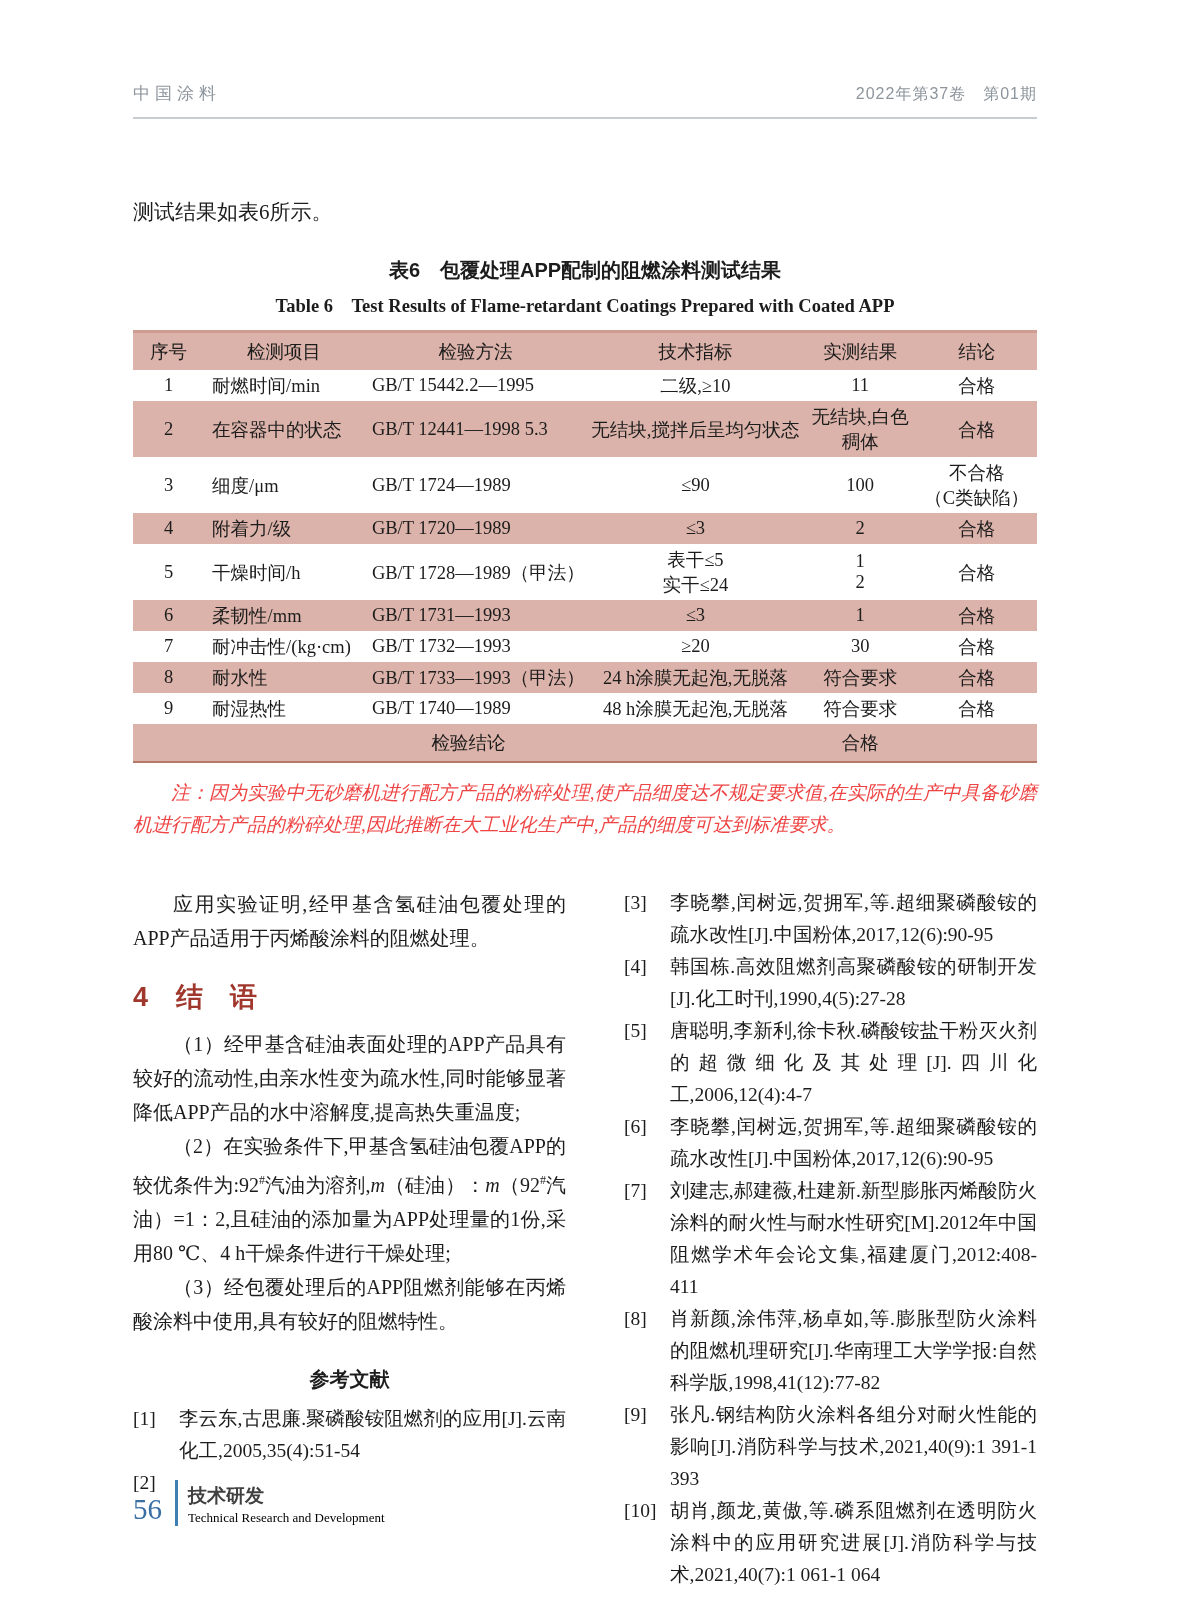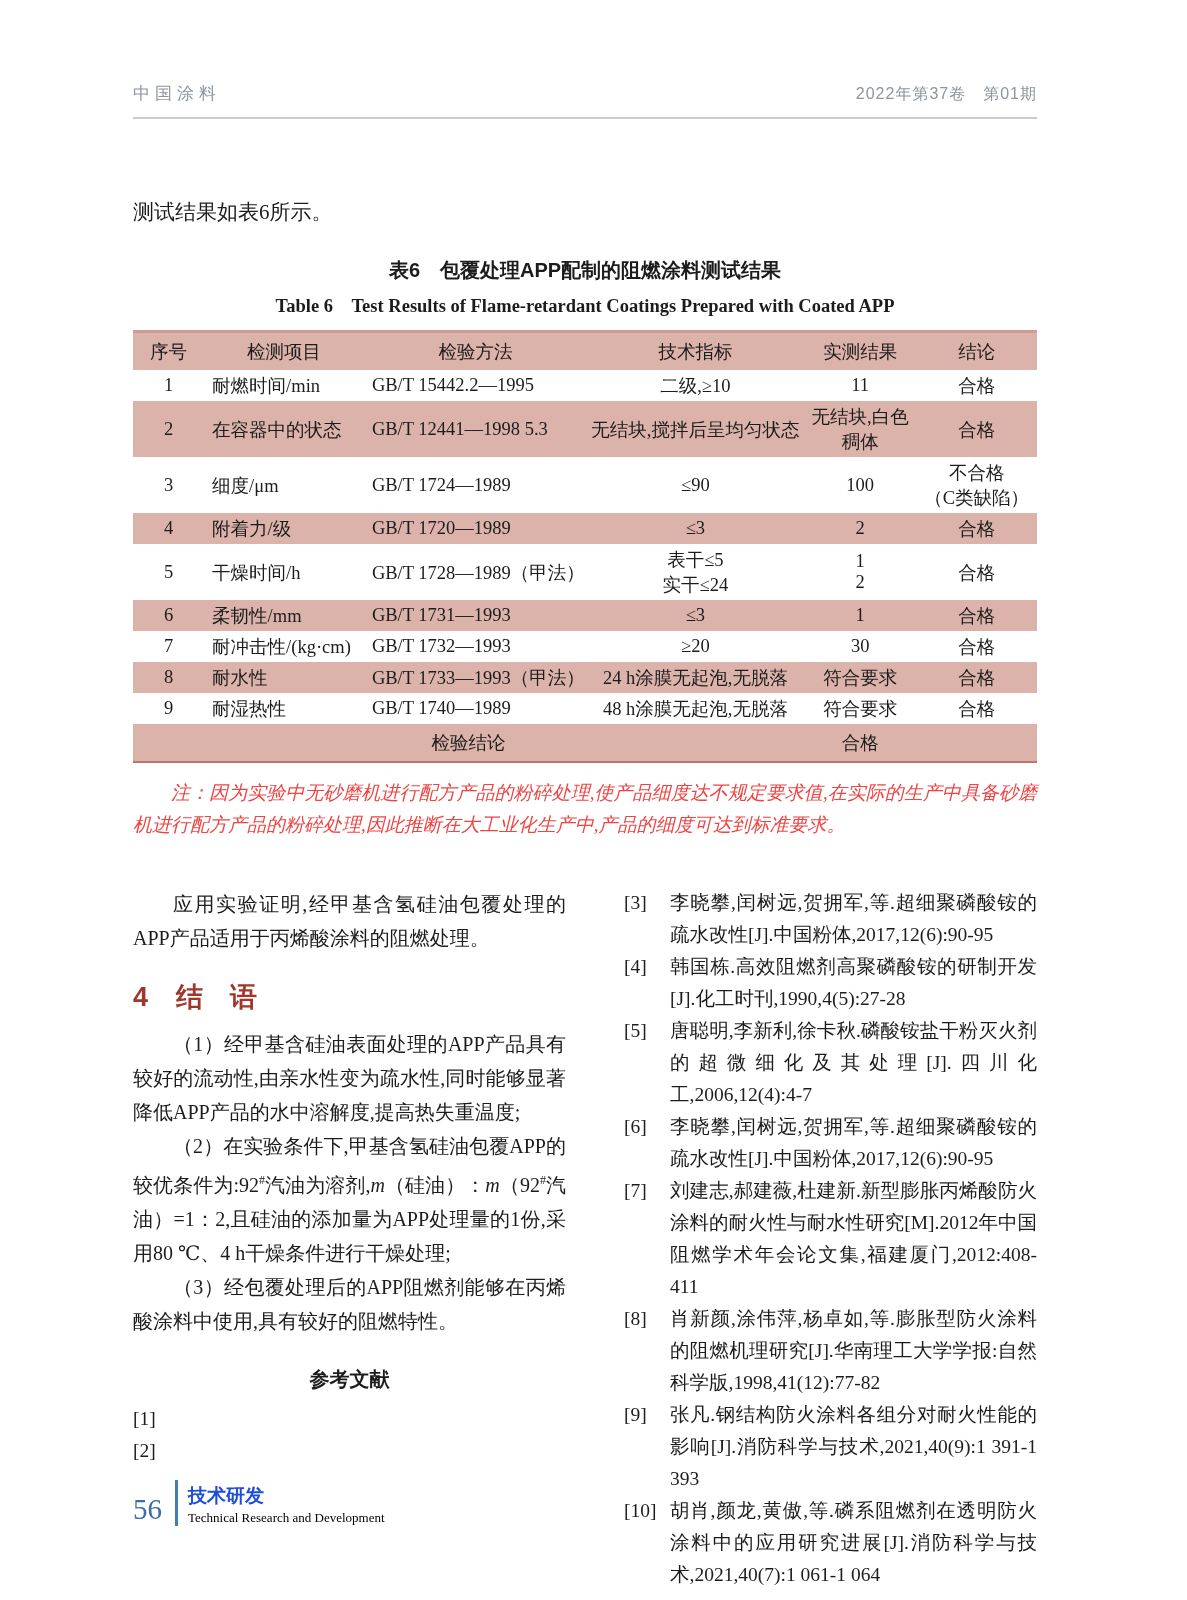--- a/index.html
+++ b/index.html
@@ -98,21 +98,21 @@
   .logo-cn { color: #1d5ca5; font-weight: bold; font-size: 17px; letter-spacing: 2px; }
   .logo-cn sup { font-size: 8px; vertical-align: super; }
   .logo-en { color: #6f88a2; font-weight: bold; font-size: 14px; letter-spacing: 2px; margin-top: 8px; }
 
   
   .footer { position: absolute; left: 133px; bottom: 74px; display: flex; align-items: flex-end; }
   .page-no { font-size: 29px; color: #3a6ea5; margin-right: 13px; }
   .footer-bar { width: 3px; height: 46px; background: #3f7fb1; margin-right: 10px; }
   .footer-sec-cn {
     font-family: "Liberation Sans", "DejaVu Sans", sans-serif;
-    font-weight: bold; font-size: 19px; color: #1d4ed8; line-height: 22px;
+    font-weight: bold; font-size: 19px; color: #404040; line-height: 22px;
   }
   .footer-sec-en { font-size: 13px; color: #000000; margin-top: 3px; }
 </style>
 </head>
 <body>
 
 <div class="page">
   <div class="content">
 
     <div class="header">
@@ -332,20 +332,21 @@
         <p class="body-p p-indent"><span>（2）在实验条件下,甲基含氢硅油包覆APP的较优条件为:92</span><sup>#</sup><span>汽油为溶剂,</span><i>m</i><span>（硅油）：</span><i>m</i><span>（92</span><sup>#</sup><span>汽油）=1：2,且硅油的添加量为APP处理量的1份,采用80 ℃、4 h干燥条件进行干燥处理;</span></p>
 
         <p class="body-p p-indent">（3）经包覆处理后的APP阻燃剂能够在丙烯酸涂料中使用,具有较好的阻燃特性。</p>
 
         <div class="refs-title">参考文献</div>
 
         <div>
 
             <div class="ref">
               <span class="ref-label">[1]</span>
+              <span class="ref-text">李云东,古思廉.聚磷酸铵阻燃剂的应用[J].云南化工,2005,35(4):51-54</span>
             </div>
 
             <div class="ref">
               <span class="ref-label">[2]</span>
             </div>
           </div>
       </div>
 
       <div class="col-right">
         <div>

